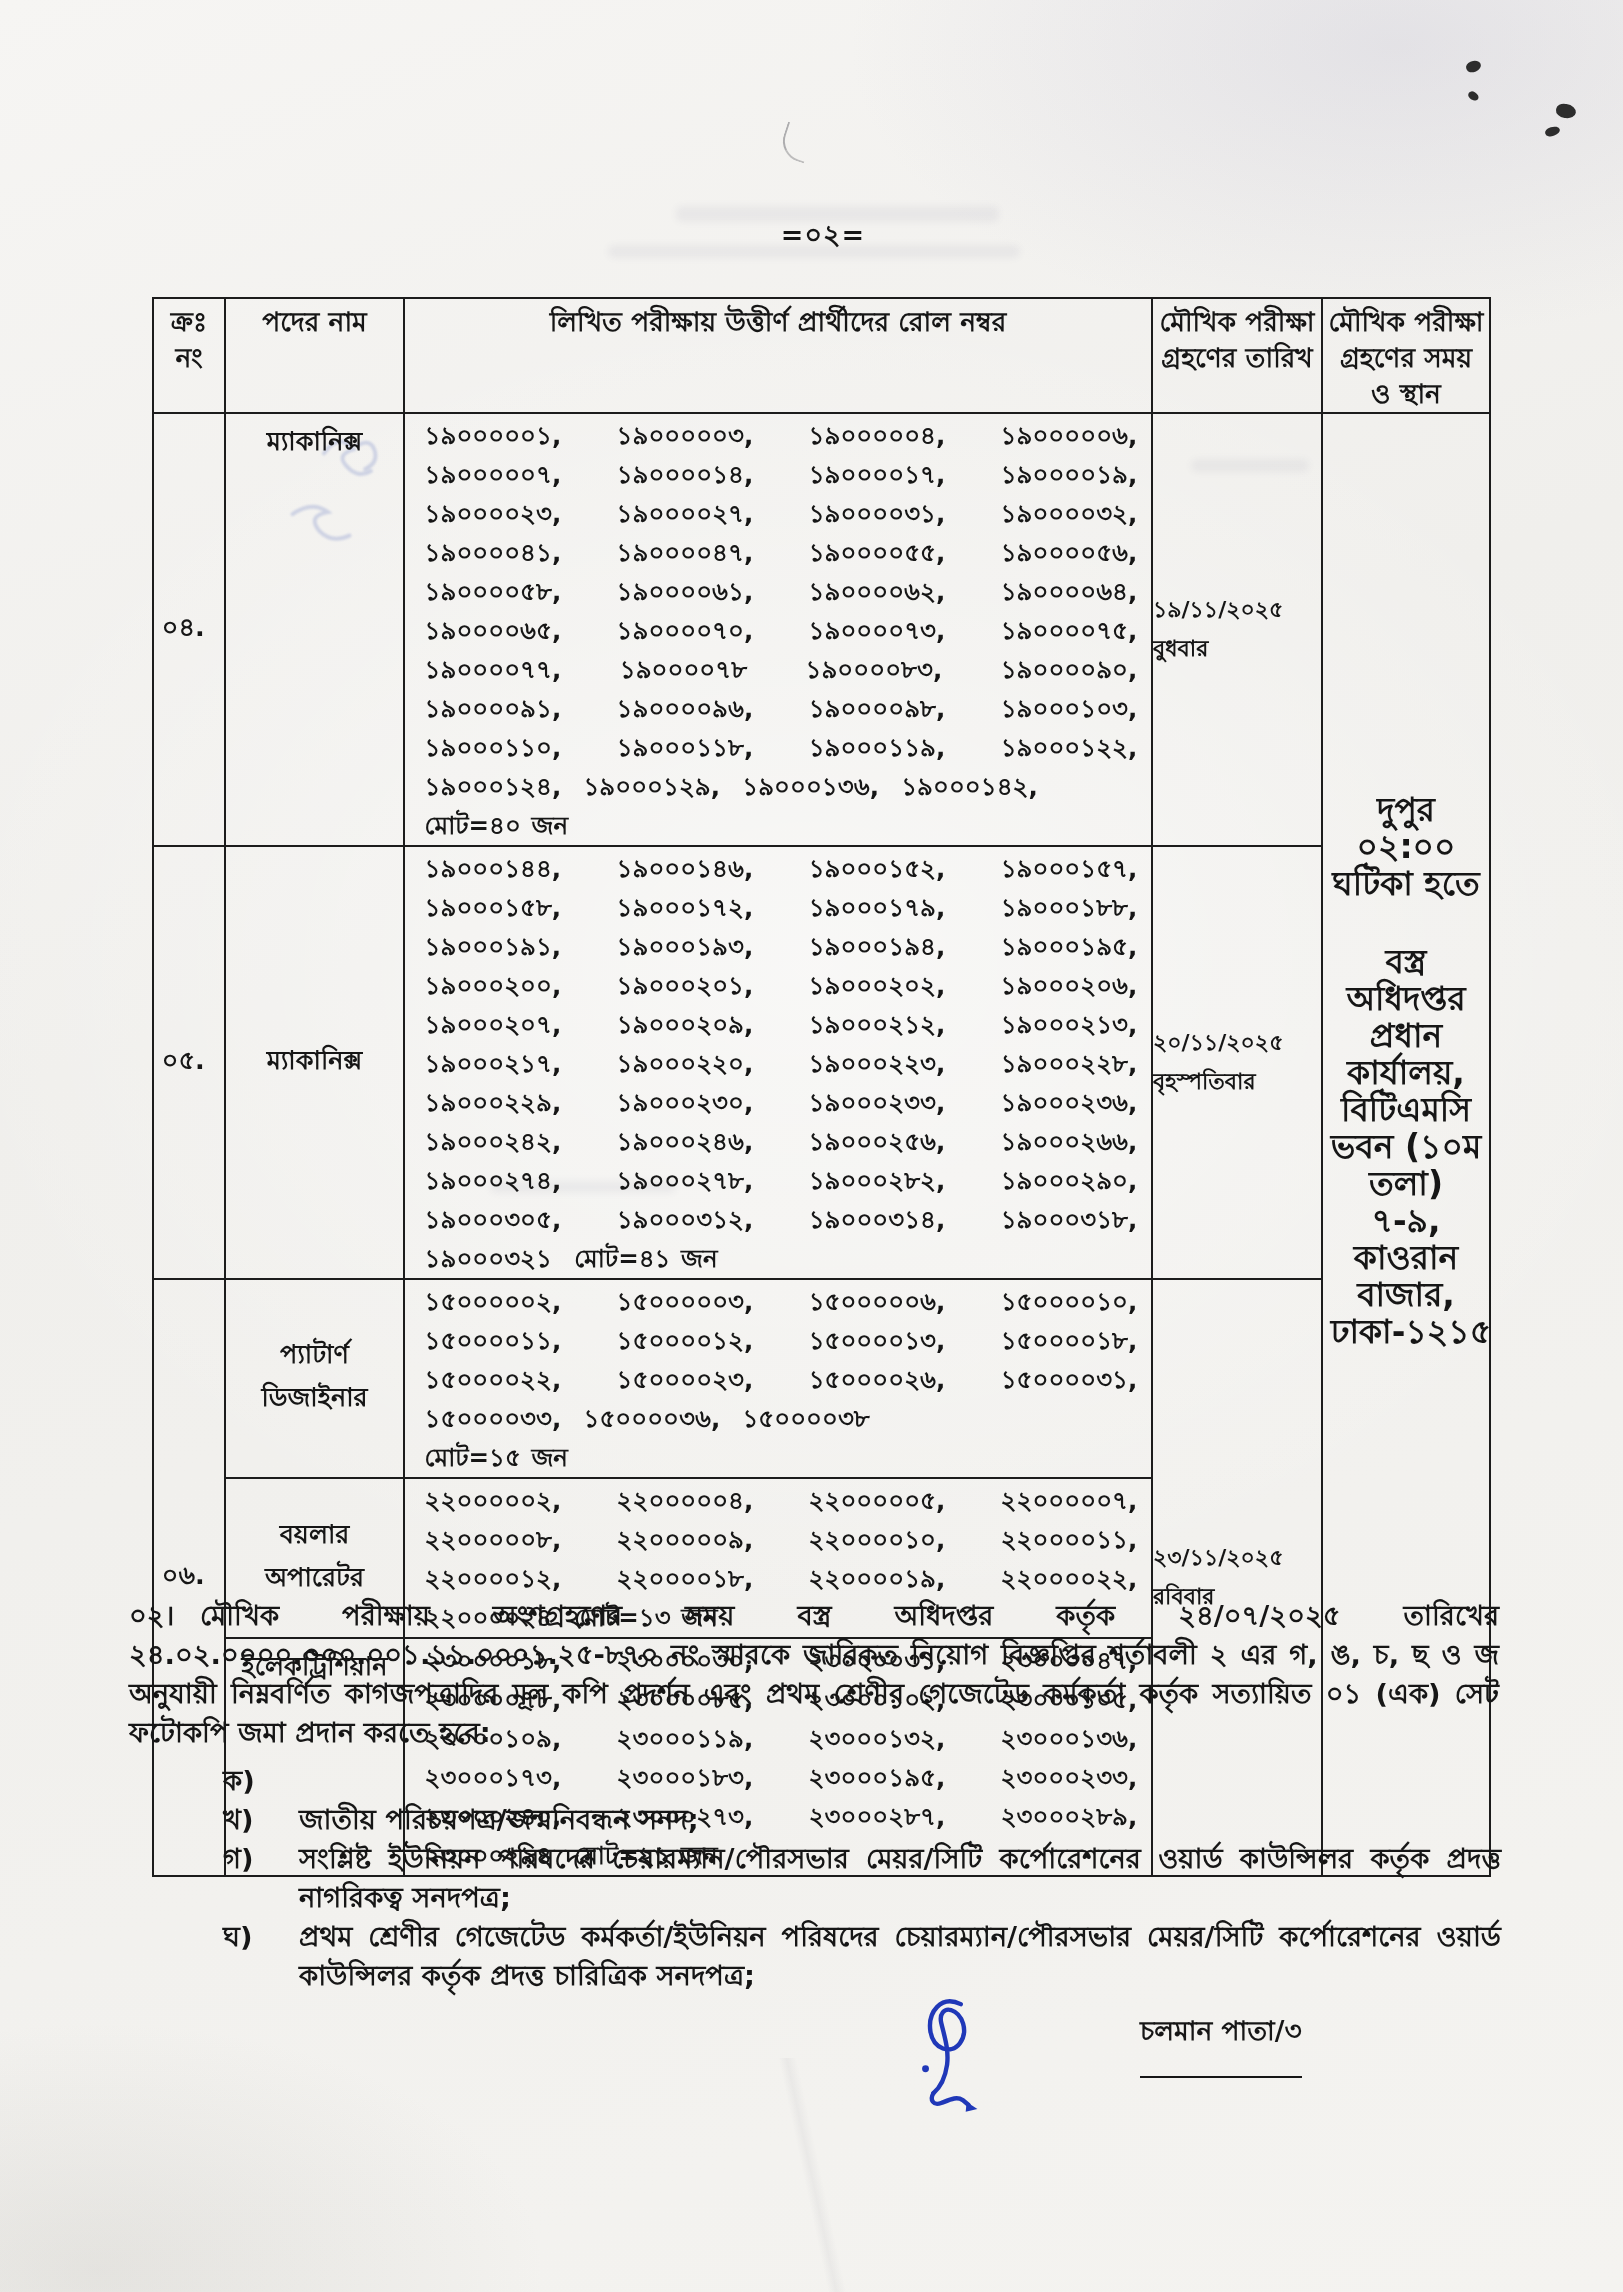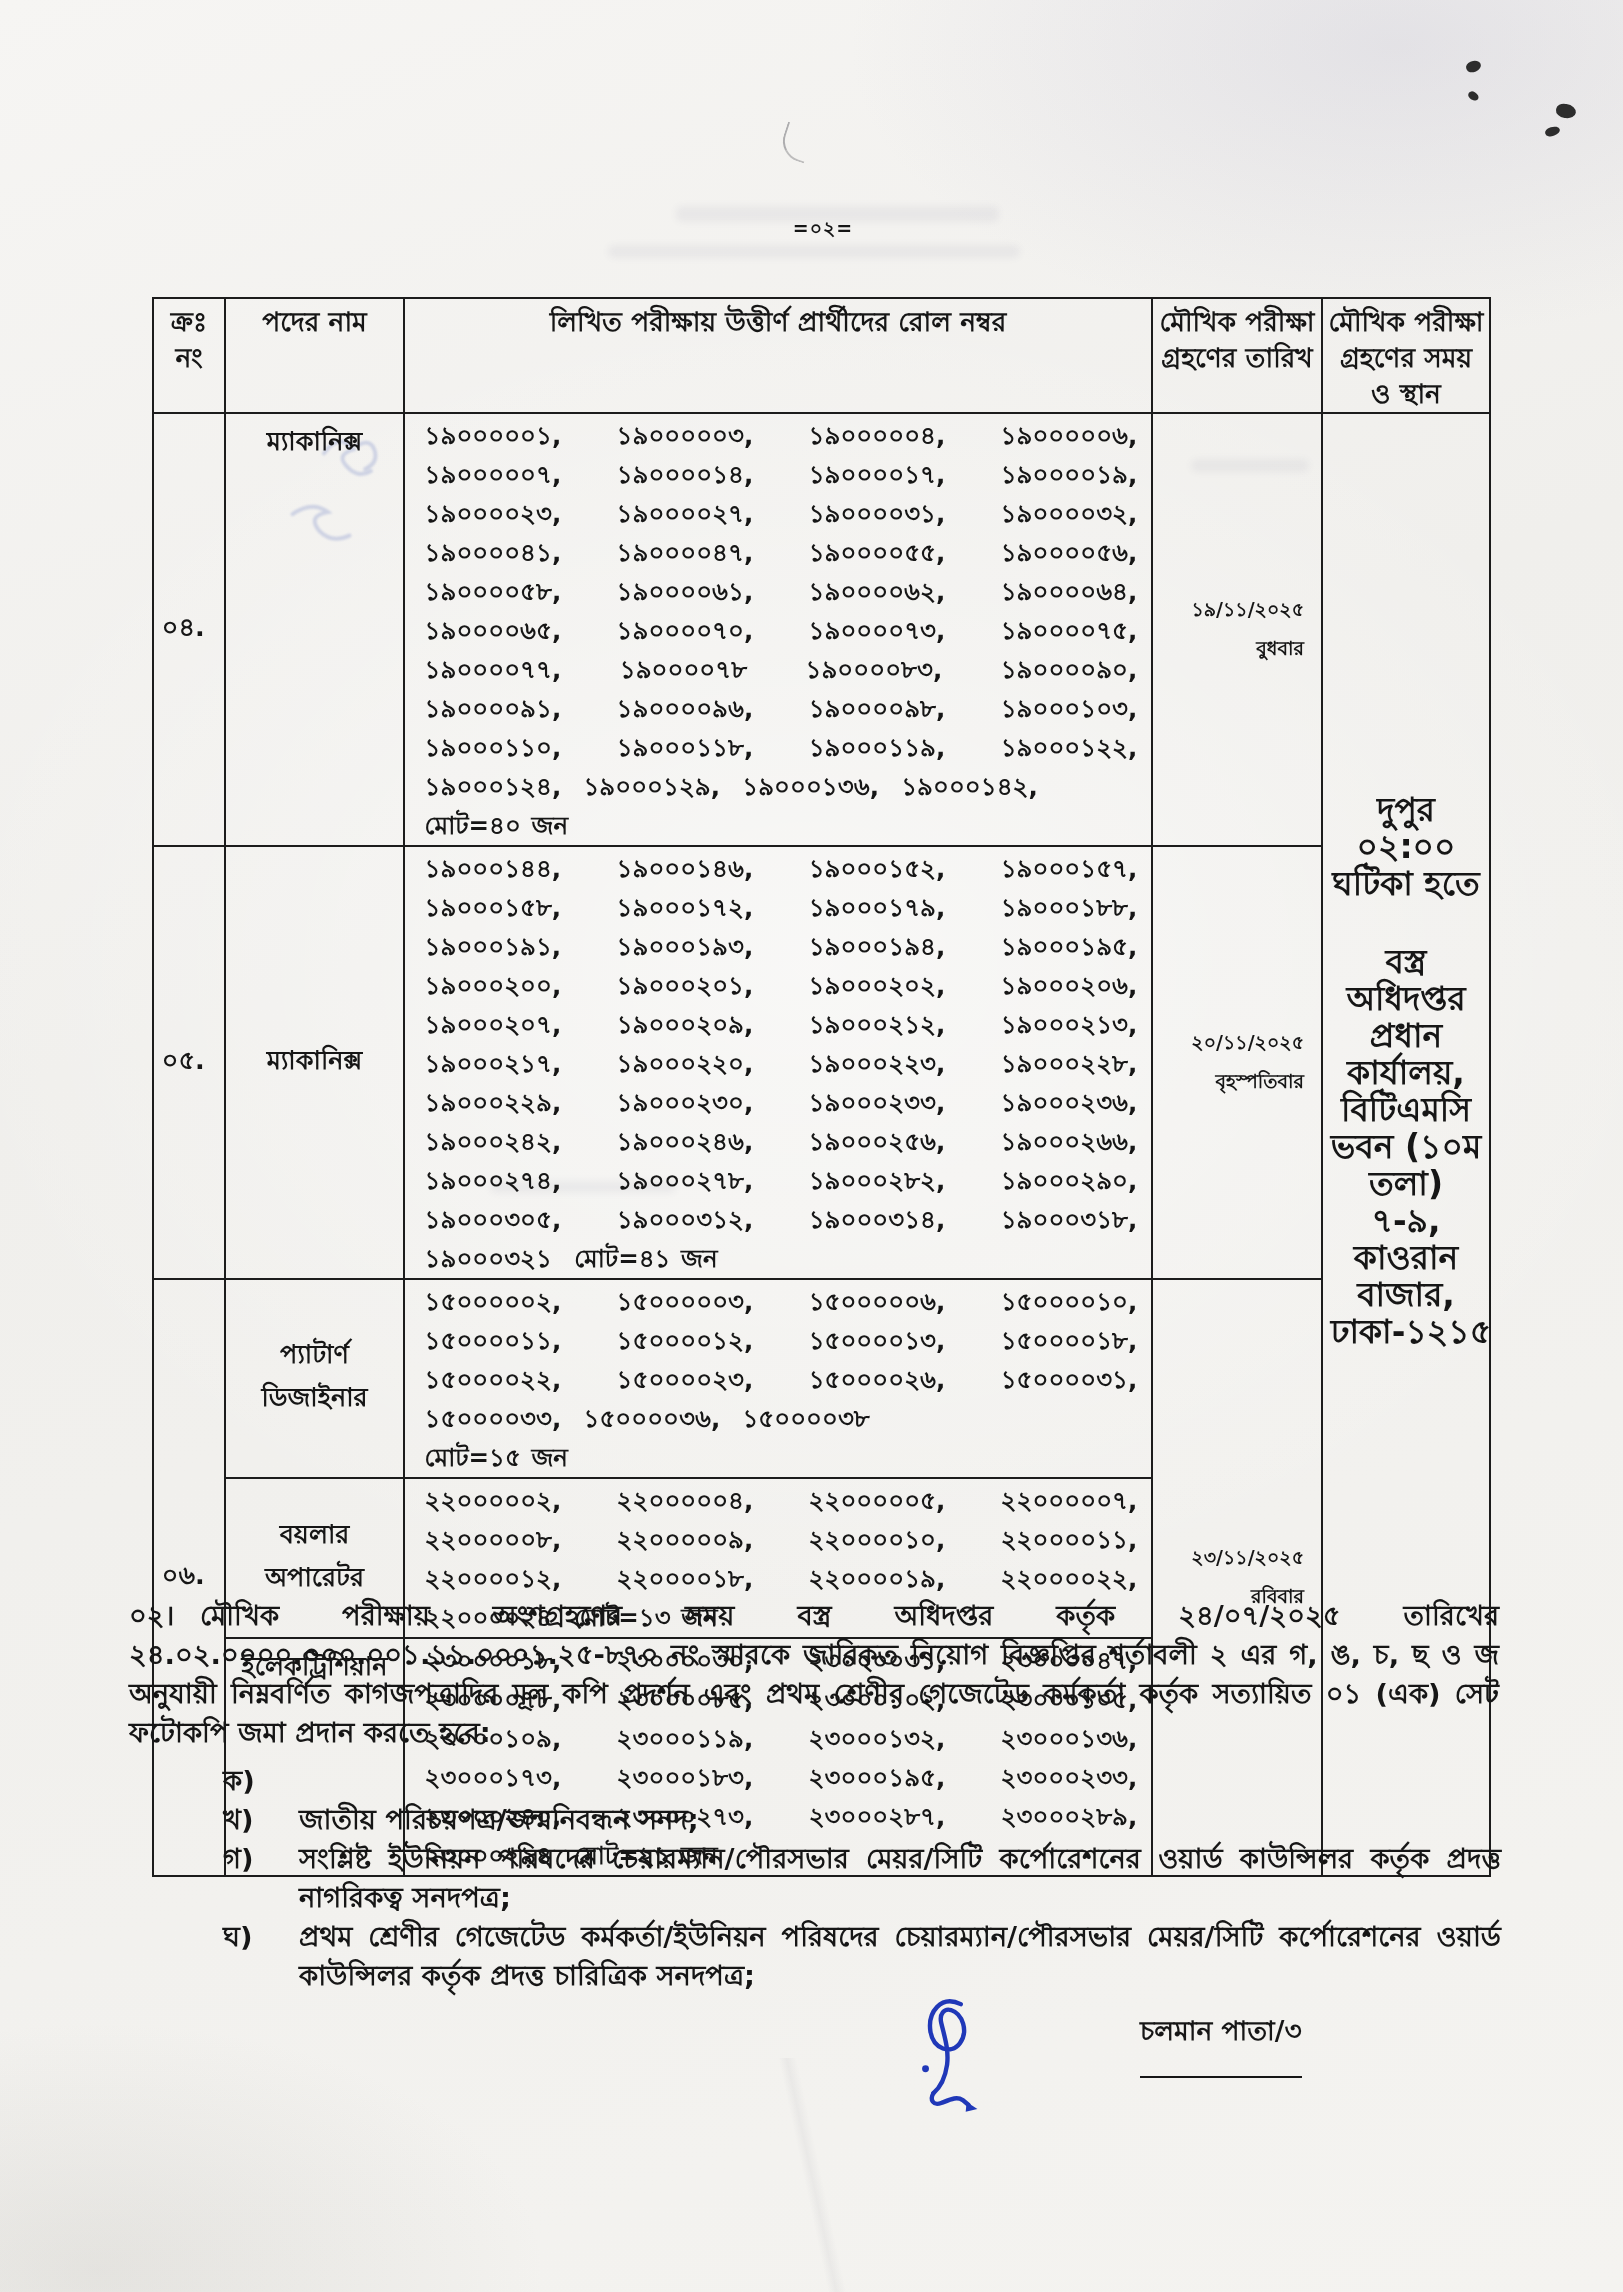--- a/index.html
+++ b/index.html
@@ -21,21 +21,21 @@
     pointer-events:none;
   }
   .ghost{
     position:absolute;background:#5c5c7c;opacity:.07;filter:blur(3.9px);border-radius:5.9px;
   }
   .ink-blot{position:absolute;background:#2d2d2d;border-radius:45% 55% 50% 50%;}
   .curl-mark{position:absolute;width:25.5px;height:33px;border:0;border-left:2px solid rgba(90,90,95,.45);
     border-bottom:2px solid rgba(90,90,95,.35);border-radius:0 0 0 21.6px;transform:rotate(18deg);}
   .page-number{
     position:absolute;left:725px;top:214px;width:196px;
-    text-align:center;font-size:19px;font-weight:700;letter-spacing:1px;
+    text-align:center;font-size:27px;font-weight:700;letter-spacing:1px;
   }
   table.doc{
     position:absolute;left:152px;top:297px;width:1336px;
     border-collapse:collapse;table-layout:fixed;
   }
   table.doc th,table.doc td{border:2.9px solid #1c1c1c;}
   table.doc th{
     font-size:26.5px;font-weight:700;line-height:36px;
     vertical-align:top;text-align:center;padding:4.9px 3.9px 0 3.9px;
   }
@@ -45,22 +45,22 @@
   td.pos-top{vertical-align:top;padding-top:7.8px;}
   td.pos-mid{vertical-align:middle;}
   td.rolls{
     font-size:24.5px;font-weight:700;line-height:39px;
     vertical-align:top;padding:2px 13.7px 0 19.6px;
     text-align:justify;word-spacing:13.7px;margin-top:23px;
   }
   td.rolls .total-block{display:block;text-align:left;word-spacing:2px;}
   td.rolls .total-inline{word-spacing:2px;}
   td.date{
-    font-size:19px;font-weight:600;line-height:39px;
-    text-align:right;vertical-align:middle;padding:0 17px;
+    font-size:22px;font-weight:600;line-height:39px;
+    text-align:left;vertical-align:middle;padding:0 0;
   }
   td.venue{
     font-size:33px;font-weight:600;line-height:37px;
     text-align:center;vertical-align:middle;padding:0 7.8px 147px 7.8px;
   }
   td.venue .venue-time{margin-bottom:41px;}
   .section-2{
     position:absolute;left:129px;top:1596px;width:1370px;
     font-size:27.4px;font-weight:600;line-height:39px;text-align:justify;
   }

